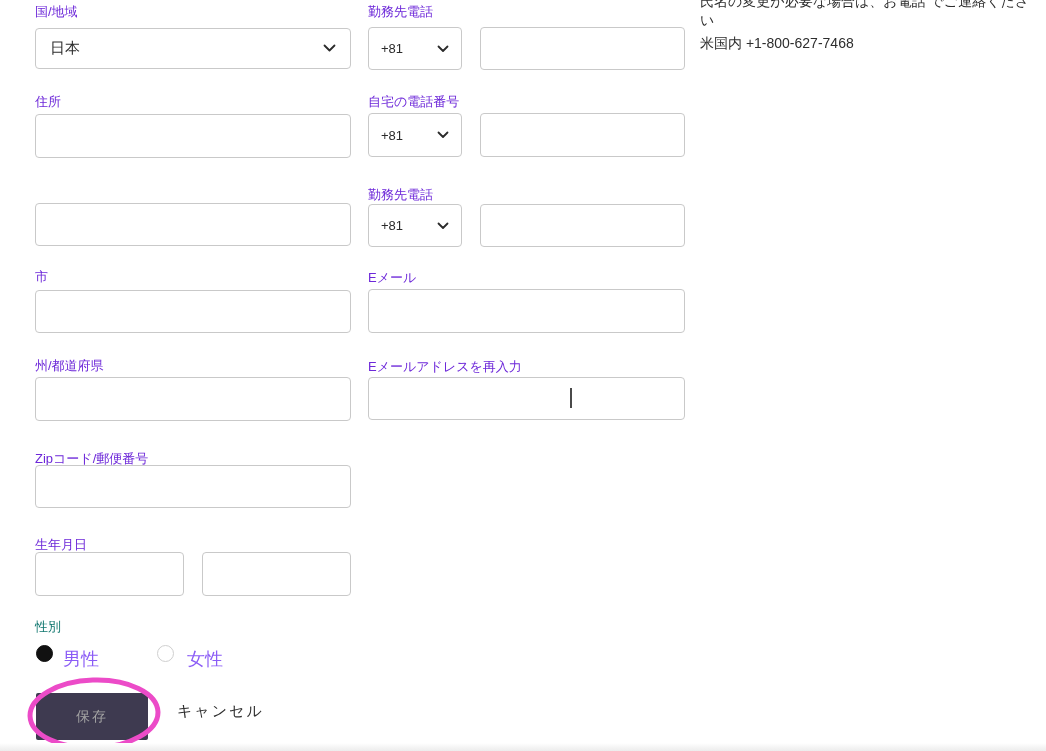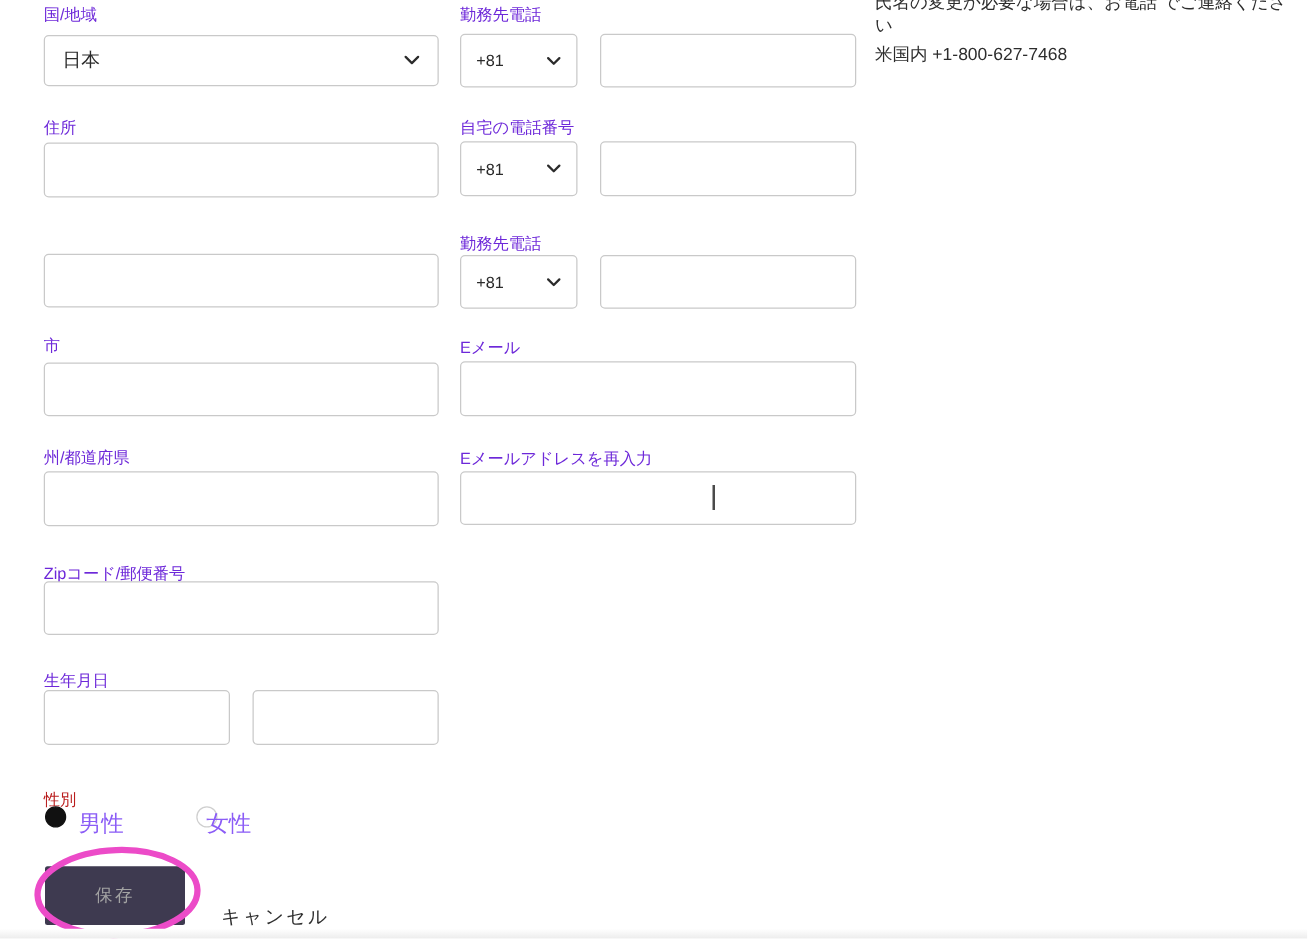--- a/index.html
+++ b/index.html
@@ -75,50 +75,50 @@
   #email2-input{left:368px;top:377px;width:317px;height:43px;}
   #text-cursor{position:absolute;left:570px;top:388px;width:2px;height:20px;background:#4a4a4a;}
   
   #lbl-zip{left:35px;top:450px;}
   #zip-input{left:35px;top:465px;width:316px;height:43px;}
   
   #lbl-dob{left:35px;top:536px;}
   #dob1-input{left:35px;top:552px;width:149px;height:44px;}
   #dob2-input{left:202px;top:552px;width:149px;height:44px;}
   
-  #lbl-gender{left:35px;top:618px;color:#b91c1c;margin-top:13px;}
+  #lbl-gender{left:35px;top:618px;color:#0f766e;}
   .radio{
     position:absolute;
     width:17px;height:17px;
     border-radius:50%;
     box-sizing:border-box;
     cursor:pointer;
   }
   #radio-male{left:36px;top:645px;background:#111111;border:1px solid #111111;}
   #radio-female{left:157px;top:645px;background:#ffffff;border:1px solid #cfcfcf;}
   .radio-lbl{
     position:absolute;
     font-size:18px;
     color:#8b5cf6;
   }
   #lbl-male{left:63px;top:647px;}
-  #lbl-female{left:165px;top:647px;text-align:right;}
+  #lbl-female{left:187px;top:647px;text-align:right;}
   
   #save-btn{
     position:absolute;
     left:36px;top:693px;width:112px;height:47px;
     border:none;border-radius:2px;
     color:#a3a3a3;font-size:14px;
     font-family:"Liberation Sans",sans-serif;
     cursor:pointer;
     letter-spacing:2px;
   }
   #cancel-btn{
     position:absolute;
-    left:177px;top:724px;
+    left:177px;top:702px;
     font-size:15px;color:#2f2f2f;
     letter-spacing:2px;
     cursor:pointer;
     background:none;border:none;padding:0;
     font-family:"Liberation Sans",sans-serif;
   }
   #annotation{
     position:absolute;left:24px;top:676px;
     pointer-events:none;
   }

